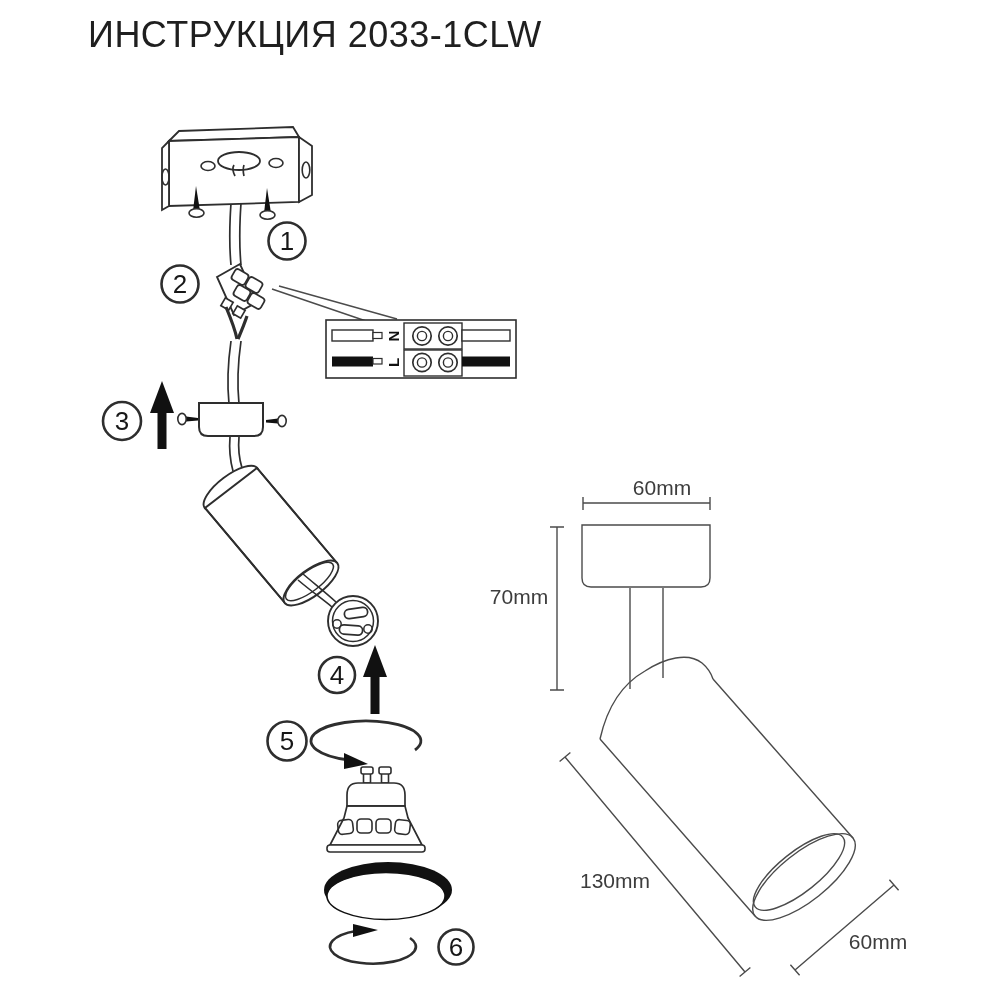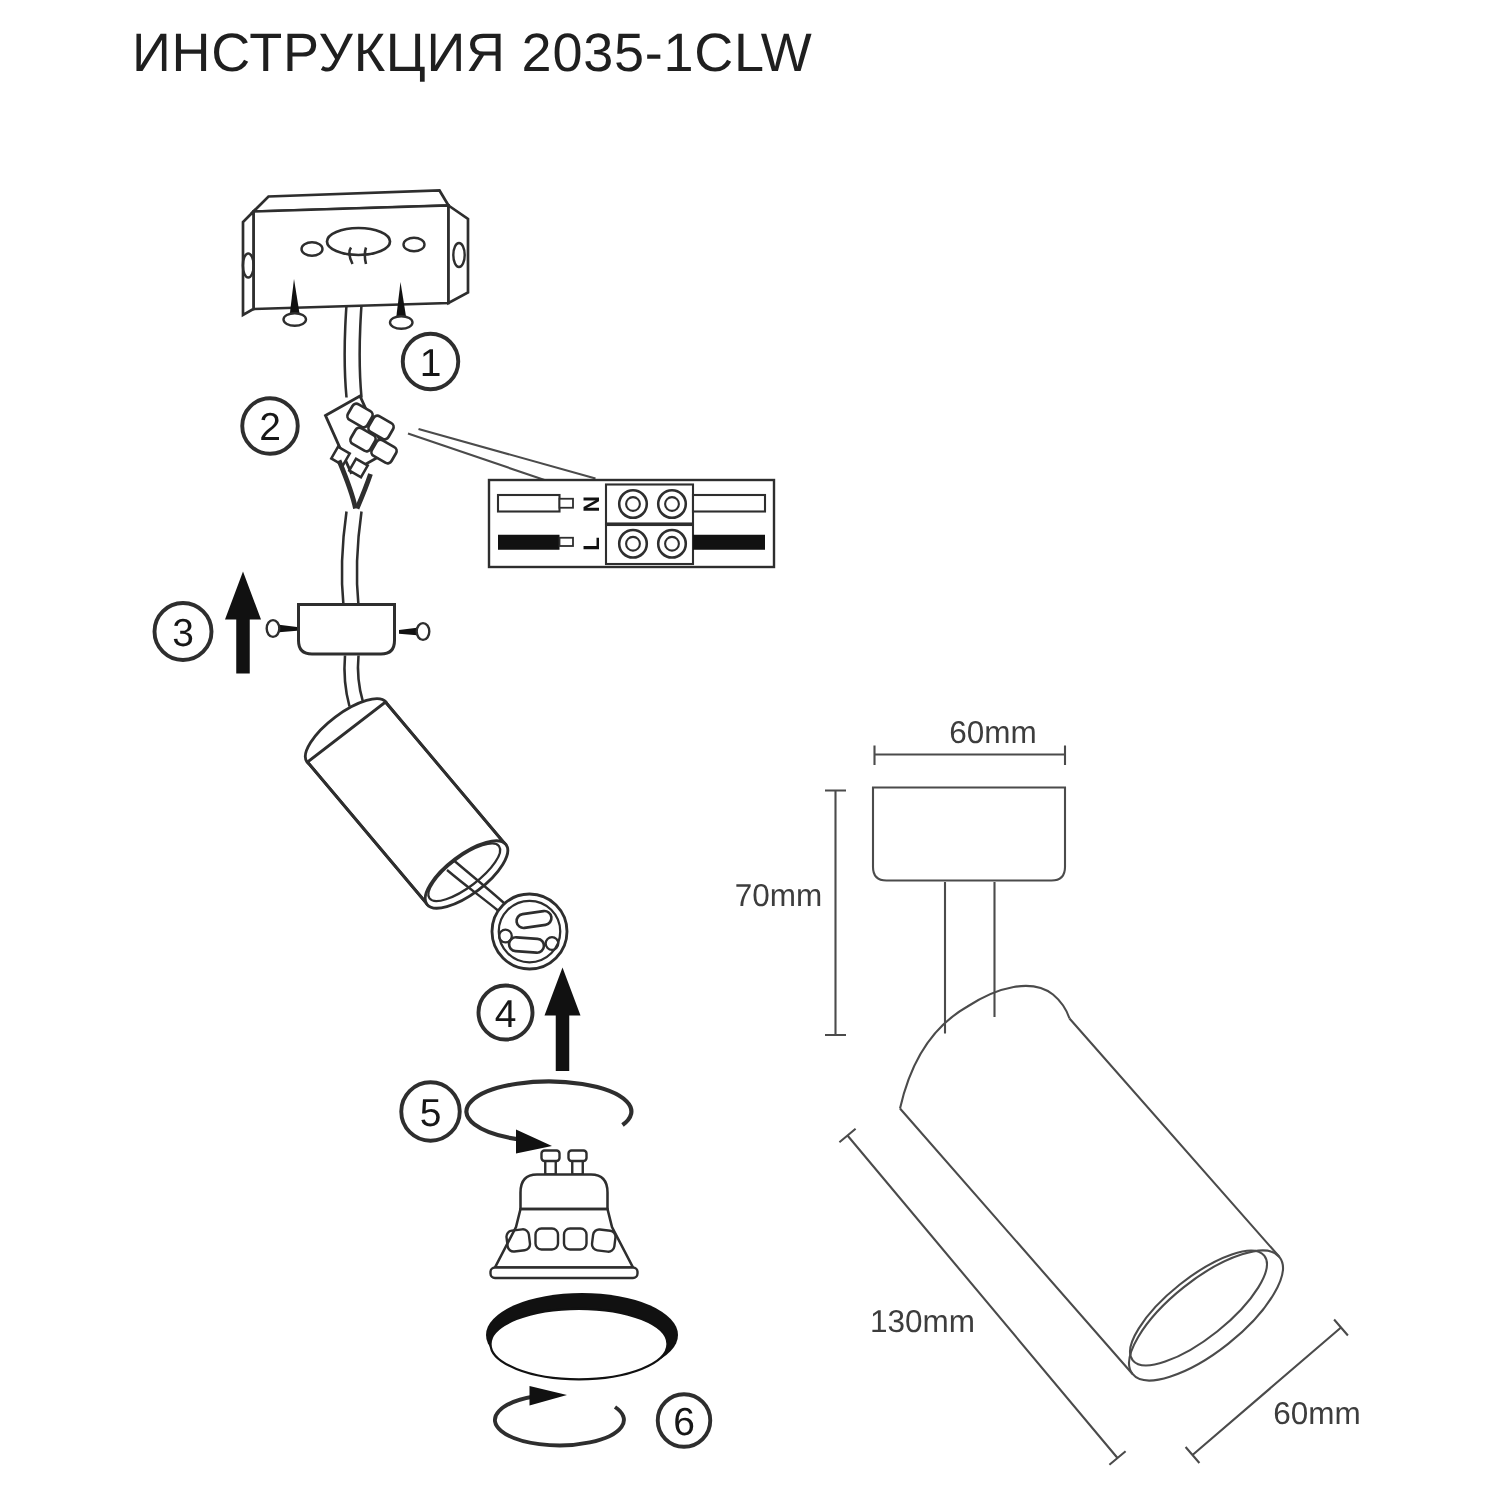--- a/index.html
+++ b/index.html
@@ -11,21 +11,21 @@
   .dim{font-size:21px;fill:#3d3d3d;}
   .wlabel{font-size:15px;font-weight:bold;fill:#111;}
   .ln{stroke:#2e2e2e;fill:none;}
   .lnw{stroke:#2e2e2e;fill:#ffffff;}
   .thin{stroke:#4b4b4b;fill:none;}
   .blk{fill:#111111;stroke:none;}
 </style>
 </head>
 <body>
 
-<div class="page-title">ИНСТРУКЦИЯ 2035-1CLW</div>
+<div class="page-title">ИНСТРУКЦИЯ 2033-1CLW</div>
 
 <svg width="1000" height="1000" viewBox="0 0 1000 1000">
 
   <g>
     <path class="ln" stroke-width="1.7" d="M234,165 C231,200 228,233 231,265"></path>
     <path class="ln" stroke-width="1.7" d="M244,165 C241,200 238,233 241,265"></path>
   </g>
 
   <g>
     <path class="lnw" stroke-width="1.8" d="M169,141 L179,131 L293,127 L299,137 Z"></path>

